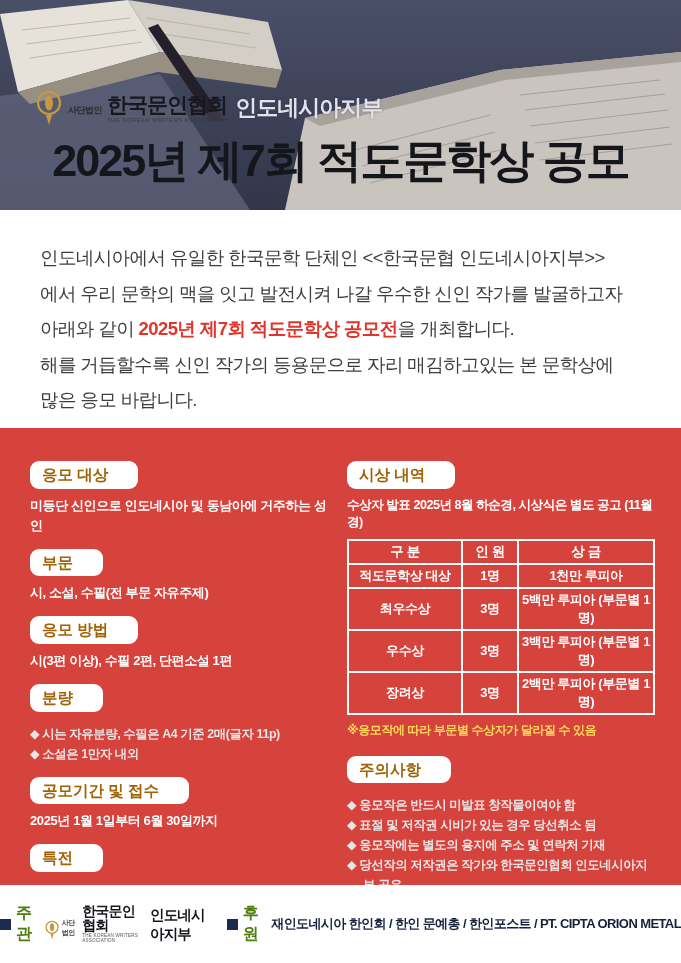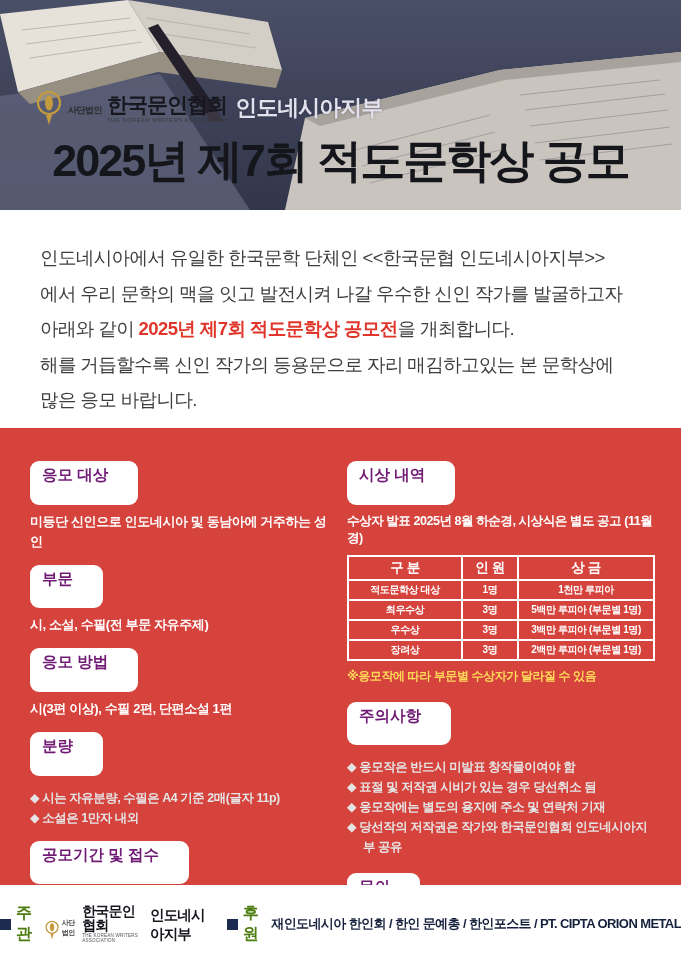--- a/index.html
+++ b/index.html
@@ -23,32 +23,32 @@
   .intro{padding:30px 28px 0 40px;font-size:18.5px;line-height:1.92;color:#3e3e3e;
     font-weight:500;letter-spacing:-0.6px;}
   .intro-line{white-space:normal;}
   .hl-red{color:#e0352a;font-weight:600;}
   
   .red-section{position:absolute;left:0;top:428px;width:681px;height:457px;background:#d6423c;}
   .col{position:absolute;top:33px;}
   .col-left{left:30px;width:302px;}
   .col-right{left:347px;width:308px;}
   .sec{margin-bottom:13px;}
-  .pill{display:inline-block;background:#ffffff;color:#701a75;font-weight:800;
-    font-size:15.5px;line-height:1;padding:6px 30px 22px 12px;border-radius:9px;}
+  .pill{display:inline-block;background:#ffffff;color:#a16207;font-weight:800;
+    font-size:15.5px;line-height:1;padding:6px 30px 6px 12px;border-radius:9px;}
   .body-txt{margin-top:7px;color:#ffffff;font-weight:700;font-size:13px;line-height:1.55;letter-spacing:-0.4px;}
   .diamond-list{margin-top:12px;}
   .diamond-list .item{color:#e5e5e5;font-weight:700;font-size:12.4px;line-height:1.62;
     letter-spacing:-0.4px;padding-left:16px;text-indent:-16px;}
   .email{color:#ffd95a;font-weight:800;}
   
   .awards-intro{margin-top:8px;color:#ffffff;font-weight:700;font-size:12.6px;letter-spacing:-0.5px;}
   table.awards{margin-top:8px;border-collapse:collapse;width:100%;}
   table.awards th,table.awards td{border:2px solid #ffffff;color:#ffffff;font-weight:800;
-    font-size:10px;text-align:center;padding:2px 1px;letter-spacing:-0.4px;}
+    font-size:13px;text-align:center;padding:2px 1px;letter-spacing:-0.4px;}
   table.awards th{font-size:13.5px;}
   col.c1{width:114px;} col.c2{width:56px;}
   .awards-note{margin-top:7px;color:#ffd95a;font-weight:700;font-size:12px;letter-spacing:-0.4px;}
   .contact-office{margin-top:9px;color:#ffffff;font-weight:700;font-size:13px;letter-spacing:-0.4px;}
   .sec-awards{margin-bottom:17px;}
   .sec-caution{margin-bottom:16px;}
   
   .footer{position:absolute;left:0;top:885px;width:681px;height:78px;background:#ffffff;
     display:flex;align-items:center;justify-content:center;gap:5px;}
   .sq{width:11px;height:11px;background:#1d2b50;flex:0 0 auto;}

